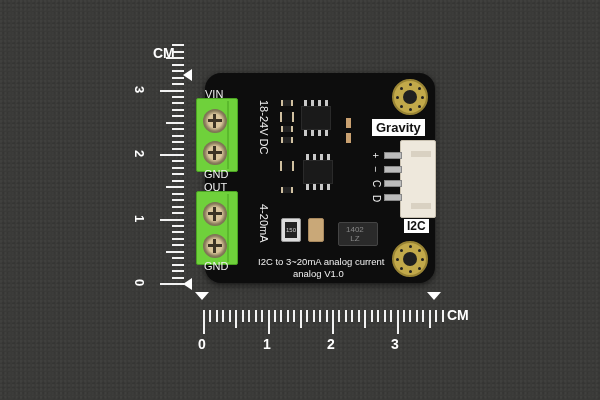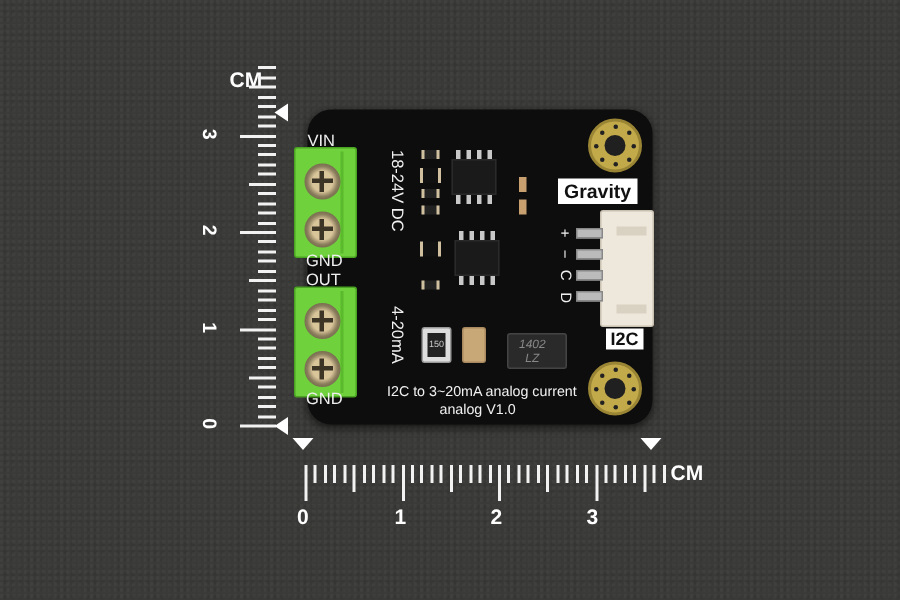--- a/index.html
+++ b/index.html
@@ -57,21 +57,21 @@
   .silk { position: absolute; color: #f0f0f0; font-size: 10px; white-space: nowrap; }
   .silk.rot { transform: rotate(90deg); transform-origin: left top; font-size: 11px; }
 
   .chip { position: absolute; width: 30px; height: 24px; background: #1a1a1a; border: 1px solid #2a2a2a; }
   .pin { position: absolute; width: 3px; height: 6px; background: #c8c8c8; }
   .smd { position: absolute; background: #222; border-left: 2px solid #d0c0a0; border-right: 2px solid #d0c0a0; }
   .res-big { position: absolute; width: 20px; height: 24px; background: #ddd; border: 1px solid #999; border-radius: 2px; }
   .res-big .core { position: absolute; left: 3px; top: 3px; width: 12px; height: 16px; background: #222; color: #ccc; font-size: 6px; text-align: center; line-height: 16px; }
   .cap { position: absolute; width: 16px; height: 24px; background: #c9a878; border: 1px solid #a8885e; border-radius: 2px; }
   .diode { position: absolute; width: 40px; height: 24px; background: #2a2a2a; border: 1px solid #444; border-radius: 2px; }
-  .diode .txt { position: absolute; left: 7px; top: 2px; color: #888; font-size: 8px; line-height: 9px; text-align: center; font-style: italic; }
+  .diode .txt { position: absolute; left: 7px; top: 2px; color: #888; font-size: 8px; line-height: 9px; text-align: center; }
 
   .gravity-badge {
     position: absolute; left: 372px; top: 119px; background: #fff; color: #111;
     font-weight: bold; font-size: 13px; padding: 1px 4px;
   }
   .i2c-badge {
     position: absolute; left: 404px; top: 219px; background: #fff; color: #111;
     font-weight: bold; font-size: 12px; padding: 0 3px;
   }
   .connector {

